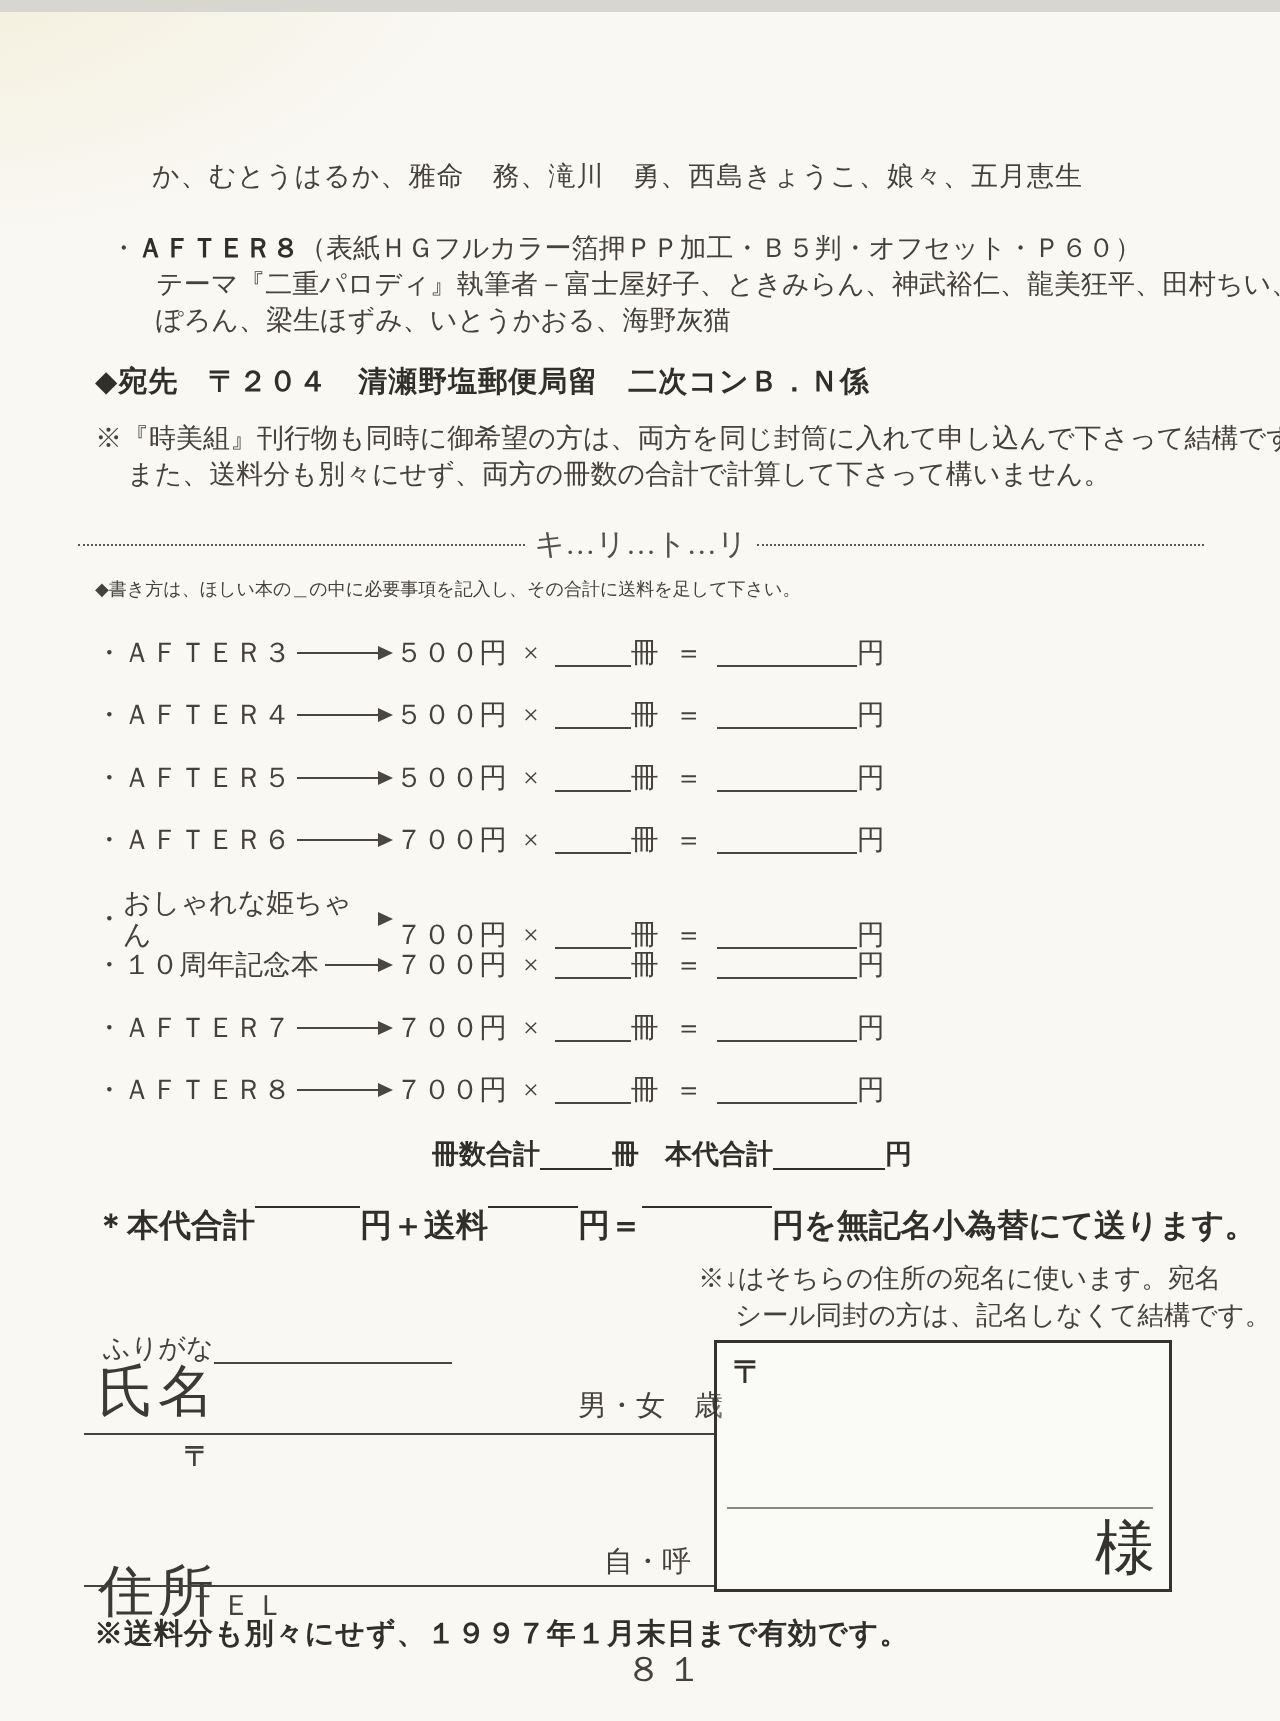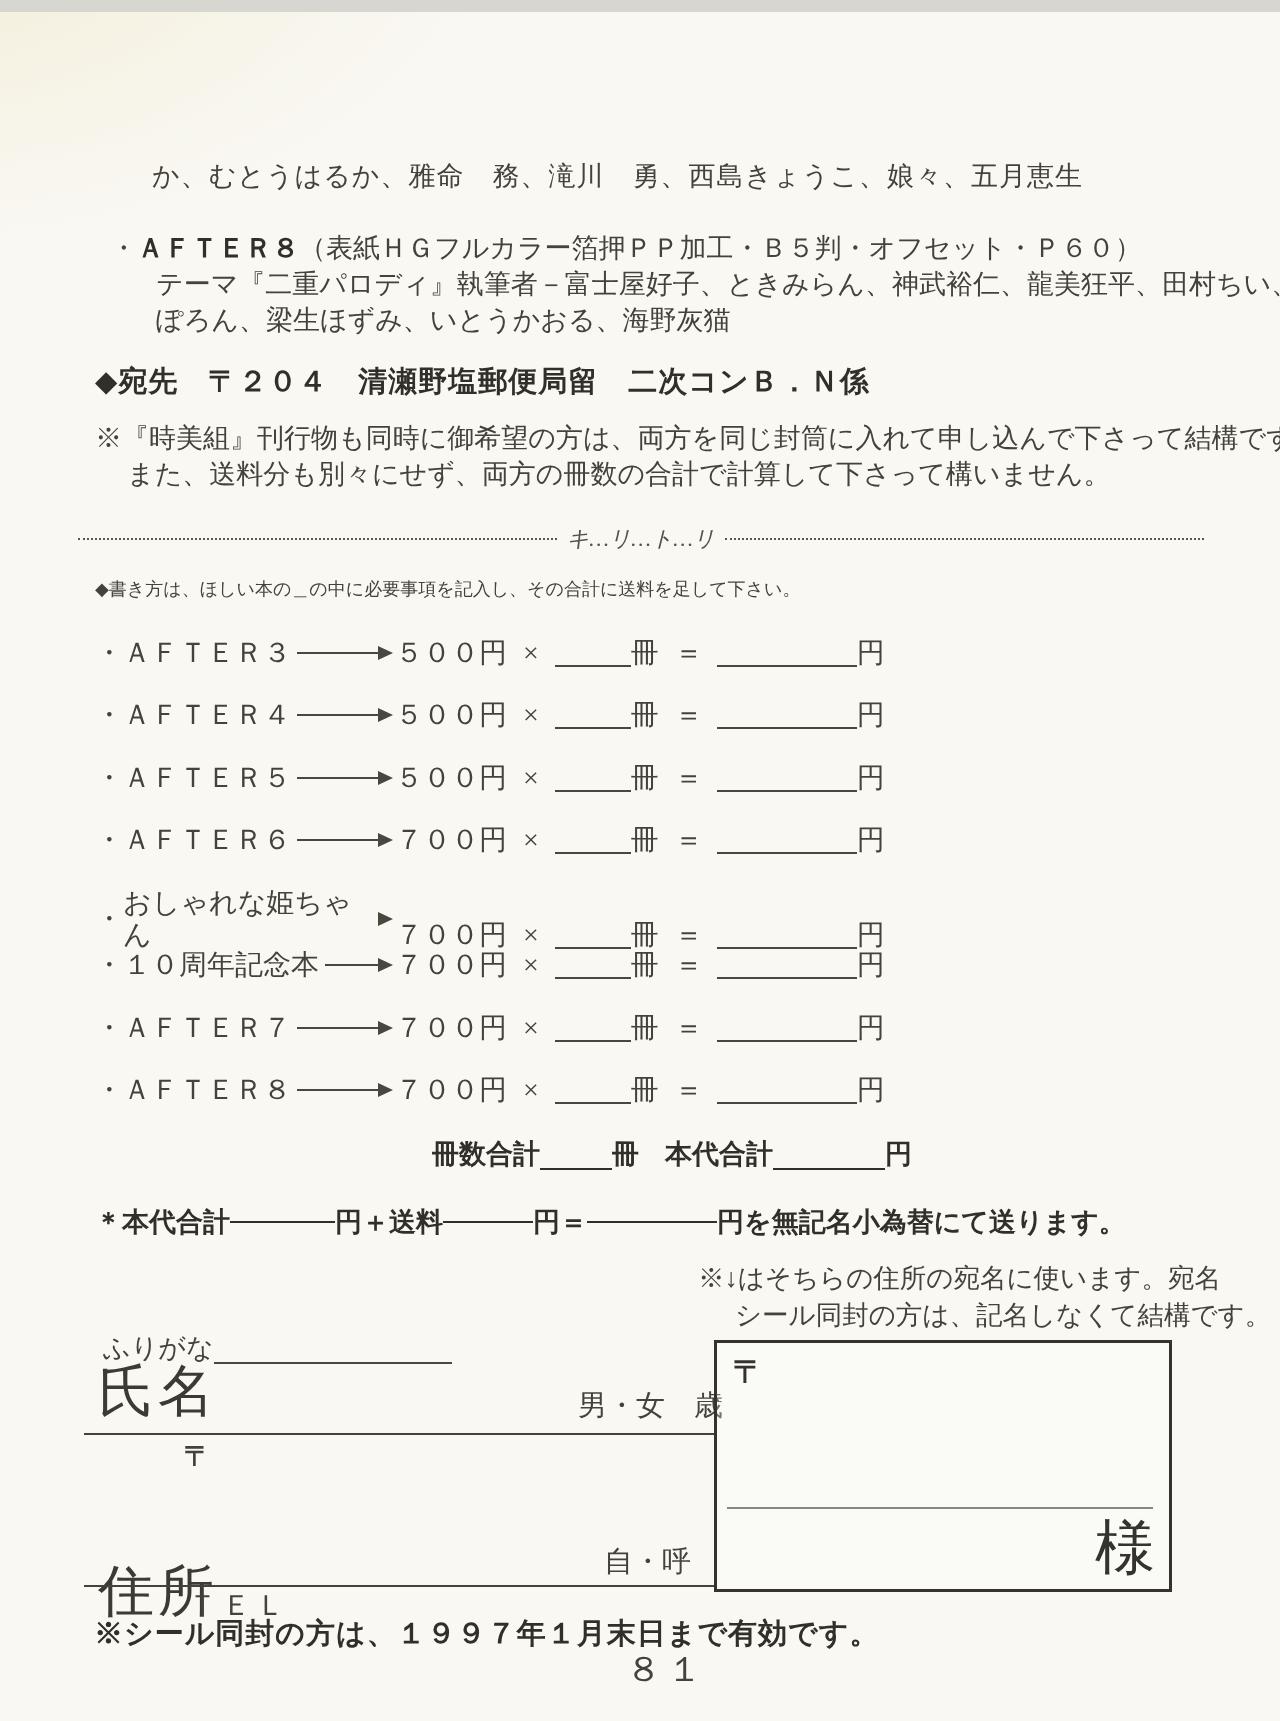--- a/index.html
+++ b/index.html
@@ -20,40 +20,40 @@
   .after8    { left:110px; top:218px; font-size:27px; }
   .theme1    { left:156px; top:254px; font-size:27px; }
   .theme2    { left:156px; top:290px; font-size:27px; }
   .addrline  { left:95px;  top:350px; font-size:29px; letter-spacing:1px; }
   .note1     { left:95px;  top:408px; font-size:27px; }
   .note2     { left:127px; top:444px; font-size:27px; }
 
   
   .cutline { left:78px; right:76px; top:512px; display:flex; align-items:center; }
   .cutdash { flex:1; height:0; border-top:2px dotted #5a574f; }
-  .cutlabel { margin:0 10px; font-size:22px; color:#55524a;font-style:italic; }
+  .cutlabel { margin:0 10px; font-size:30px; color:#55524a; }
 
   .howto { left:95px; top:565px; font-size:18px; }
 
   
   .order-row { position:absolute; left:95px; display:flex; align-items:flex-end; font-size:28px; line-height:32px; }
   .left-group { display:flex; align-items:center; width:300px; }
   .arrow { flex:1; display:flex; align-items:center; margin:0 2px 0 6px; }
   .arrow-line { flex:1; height:0; border-top:2px solid #4a473f; }
   .arrow-head { width:0; height:0; border-left:15px solid #4a473f; border-top:7px solid transparent; border-bottom:7px solid transparent; margin-left:-2px; }
   .price { width:116px; }
   .times { margin:0 16px 0 12px; }
   .blank-qty { width:76px; margin-bottom:2px; }
   .blank-amt { width:140px; margin-bottom:2px; }
   .equals { margin:0 14px 0 16px; }
 
   
   .totals { left:432px; top:1124px; display:flex; align-items:flex-end; font-size:27px; font-weight:bold; color:#312f29; }
   .totals .blank { border-color:#312f29; margin-bottom:2px; }
-  .payment { left:95px; top:1192px; display:flex; align-items:center; font-size:27px; font-weight:bold; color:#312f29; }
+  .payment { left:95px; top:1192px; display:flex; align-items:flex-start; font-size:32px; font-weight:bold; color:#312f29; }
   .payment .blank { border-color:#312f29; margin-bottom:2px; }
 
   .usage1 { left:698px; top:1248px; font-size:26.5px; }
   .usage2 { left:735px; top:1285px; font-size:26.5px; }
 
   
   .furigana { left:103px; top:1318px; display:flex; align-items:flex-end; font-size:27px; }
   .furigana .blank { width:238px; margin-bottom:2px; }
   .namelabel { left:98px; top:1342px; font-size:56px; letter-spacing:4px; color:#3c3a34; }
   .nameline  { left:84px; top:1421px; width:630px; height:0; border-bottom:2.5px solid #45423c; }
@@ -278,16 +278,16 @@
   <div class="abs tellabel">ＴＥＬ</div>
   <div class="abs telline"></div>
   <div class="abs homecall">自・呼</div>
 
   <div class="abs rbox">
     <span class="rbox-postal">〒</span>
     <span class="rbox-line"></span>
     <span class="rbox-sama">様</span>
   </div>
 
-  <div class="abs validity b">※シール同封の方は、１９９７年１月末日まで有効です。</div>
+  <div class="abs validity b">※送料分も別々にせず、１９９７年１月末日まで有効です。</div>
   <div class="abs pagenum">８１</div>
 
 </div>
 
 </body></html>

